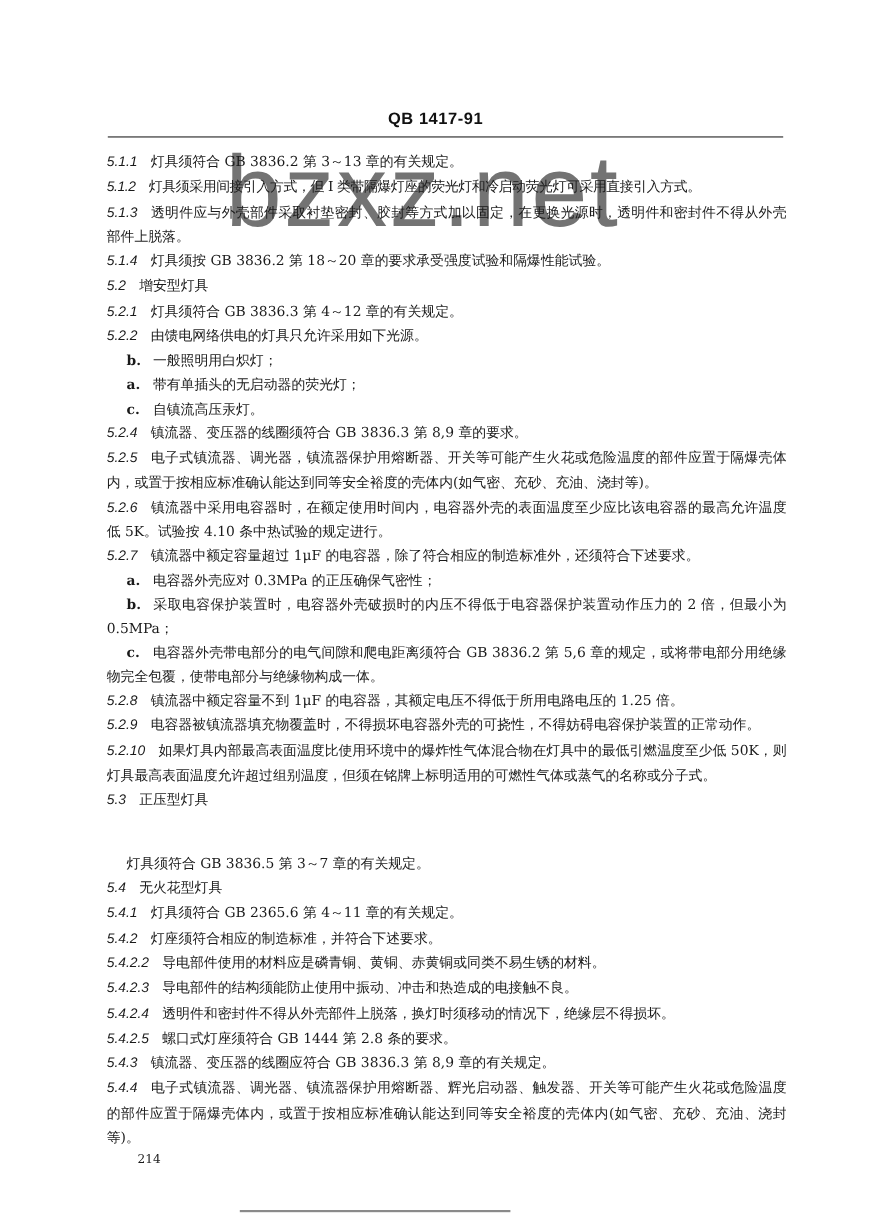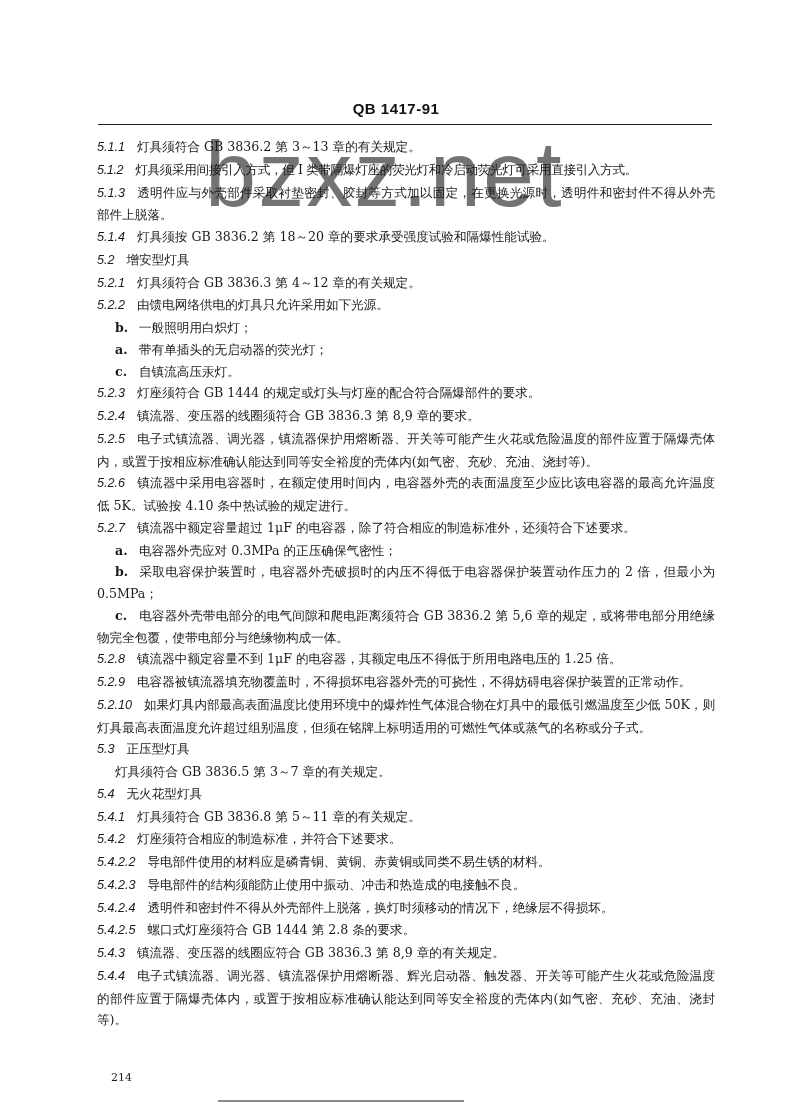--- a/index.html
+++ b/index.html
@@ -27,23 +27,23 @@
   .content {
     position: absolute; top: 136px; left: 97px; width: 618px; z-index: 1;
   }
   .para { font-size: 12.6px; line-height: 21.75px; text-align: justify; }
   .num {
     font-family: "Liberation Sans", "DejaVu Sans", sans-serif;
     display: inline-block; margin-right: 12px; font-style: italic;
   }
   .sub { padding-left: 18px; }
   .sub .lbl { font-weight: bold; display: inline-block; width: 24px; }
-  .indent-text { padding-left: 18px; }
+  .indent-text { padding-left: 18px; margin-top: 36px; }
   .page-number {
-    position: absolute; top: 1047px; left: 111px; font-size: 11px; margin-top: 24px;
+    position: absolute; top: 1047px; left: 125px; font-size: 11px;
   }
   .bottom-rule {
     position: absolute; top: 1100px; left: 218px; width: 246px;
     border-top: 2px solid #8a8a8a;
   }
 </style>
 </head>
 <body>
 
 <div class="header-title">QB 1417-91</div>
@@ -55,35 +55,34 @@
   <div class="para"><span class="num">5.1.1</span><span>灯具须符合 GB 3836.2 第 3～13 章的有关规定。</span></div>
   <div class="para" style="letter-spacing:-0.35px;white-space:nowrap;"><span class="num">5.1.2</span><span>灯具须采用间接引入方式，但 I 类带隔爆灯座的荧光灯和冷启动荧光灯可采用直接引入方式。</span></div>
   <div class="para"><span class="num">5.1.3</span><span>透明件应与外壳部件采取衬垫密封、胶封等方式加以固定，在更换光源时，透明件和密封件不得从外壳部件上脱落。</span></div>
   <div class="para"><span class="num">5.1.4</span><span>灯具须按 GB 3836.2 第 18～20 章的要求承受强度试验和隔爆性能试验。</span></div>
   <div class="para"><span class="num">5.2</span><span>增安型灯具</span></div>
   <div class="para"><span class="num">5.2.1</span><span>灯具须符合 GB 3836.3 第 4～12 章的有关规定。</span></div>
   <div class="para"><span class="num">5.2.2</span><span>由馈电网络供电的灯具只允许采用如下光源。</span></div>
   <div class="para sub"><span class="lbl">b.</span><span>一般照明用白炽灯；</span></div>
   <div class="para sub"><span class="lbl">a.</span><span>带有单插头的无启动器的荧光灯；</span></div>
   <div class="para sub"><span class="lbl">c.</span><span>自镇流高压汞灯。</span></div>
-  <div class="para"><span class="num">5.2.3</span><span>灯座须符合 GB 1444 的规定或灯头与灯座的配合符合隔爆部件的要求。</span></div>
   <div class="para"><span class="num">5.2.4</span><span>镇流器、变压器的线圈须符合 GB 3836.3 第 8,9 章的要求。</span></div>
   <div class="para"><span class="num">5.2.5</span><span>电子式镇流器、调光器，镇流器保护用熔断器、开关等可能产生火花或危险温度的部件应置于隔爆壳体内，或置于按相应标准确认能达到同等安全裕度的壳体内(如气密、充砂、充油、浇封等)。</span></div>
   <div class="para"><span class="num">5.2.6</span><span>镇流器中采用电容器时，在额定使用时间内，电容器外壳的表面温度至少应比该电容器的最高允许温度低 5K。试验按 4.10 条中热试验的规定进行。</span></div>
   <div class="para"><span class="num">5.2.7</span><span>镇流器中额定容量超过 1μF 的电容器，除了符合相应的制造标准外，还须符合下述要求。</span></div>
   <div class="para sub"><span class="lbl">a.</span><span>电容器外壳应对 0.3MPa 的正压确保气密性；</span></div>
   <div class="para" style="text-indent:18px;"><span class="lbl" style="font-weight:bold;display:inline-block;width:24px;text-indent:0;">b.</span><span>采取电容保护装置时，电容器外壳破损时的内压不得低于电容器保护装置动作压力的 2 倍，但最小为 0.5MPa；</span></div>
   <div class="para" style="text-indent:18px;"><span class="lbl" style="font-weight:bold;display:inline-block;width:24px;text-indent:0;">c.</span><span>电容器外壳带电部分的电气间隙和爬电距离须符合 GB 3836.2 第 5,6 章的规定，或将带电部分用绝缘物完全包覆，使带电部分与绝缘物构成一体。</span></div>
   <div class="para"><span class="num">5.2.8</span><span>镇流器中额定容量不到 1μF 的电容器，其额定电压不得低于所用电路电压的 1.25 倍。</span></div>
   <div class="para"><span class="num">5.2.9</span><span>电容器被镇流器填充物覆盖时，不得损坏电容器外壳的可挠性，不得妨碍电容保护装置的正常动作。</span></div>
   <div class="para"><span class="num">5.2.10</span><span>如果灯具内部最高表面温度比使用环境中的爆炸性气体混合物在灯具中的最低引燃温度至少低 50K，则灯具最高表面温度允许超过组别温度，但须在铭牌上标明适用的可燃性气体或蒸气的名称或分子式。</span></div>
   <div class="para"><span class="num">5.3</span><span>正压型灯具</span></div>
   <div class="para indent-text"><span>灯具须符合 GB 3836.5 第 3～7 章的有关规定。</span></div>
   <div class="para"><span class="num">5.4</span><span>无火花型灯具</span></div>
-  <div class="para"><span class="num">5.4.1</span><span>灯具须符合 GB 3836.8 第 5～11 章的有关规定。</span></div>
+  <div class="para"><span class="num">5.4.1</span><span>灯具须符合 GB 2365.6 第 4～11 章的有关规定。</span></div>
   <div class="para"><span class="num">5.4.2</span><span>灯座须符合相应的制造标准，并符合下述要求。</span></div>
   <div class="para"><span class="num">5.4.2.2</span><span>导电部件使用的材料应是磷青铜、黄铜、赤黄铜或同类不易生锈的材料。</span></div>
   <div class="para"><span class="num">5.4.2.3</span><span>导电部件的结构须能防止使用中振动、冲击和热造成的电接触不良。</span></div>
   <div class="para"><span class="num">5.4.2.4</span><span>透明件和密封件不得从外壳部件上脱落，换灯时须移动的情况下，绝缘层不得损坏。</span></div>
   <div class="para"><span class="num">5.4.2.5</span><span>螺口式灯座须符合 GB 1444 第 2.8 条的要求。</span></div>
   <div class="para"><span class="num">5.4.3</span><span>镇流器、变压器的线圈应符合 GB 3836.3 第 8,9 章的有关规定。</span></div>
   <div class="para"><span class="num">5.4.4</span><span>电子式镇流器、调光器、镇流器保护用熔断器、辉光启动器、触发器、开关等可能产生火花或危险温度的部件应置于隔爆壳体内，或置于按相应标准确认能达到同等安全裕度的壳体内(如气密、充砂、充油、浇封等)。</span></div>
 </div>
 
 <div class="page-number">214</div>

